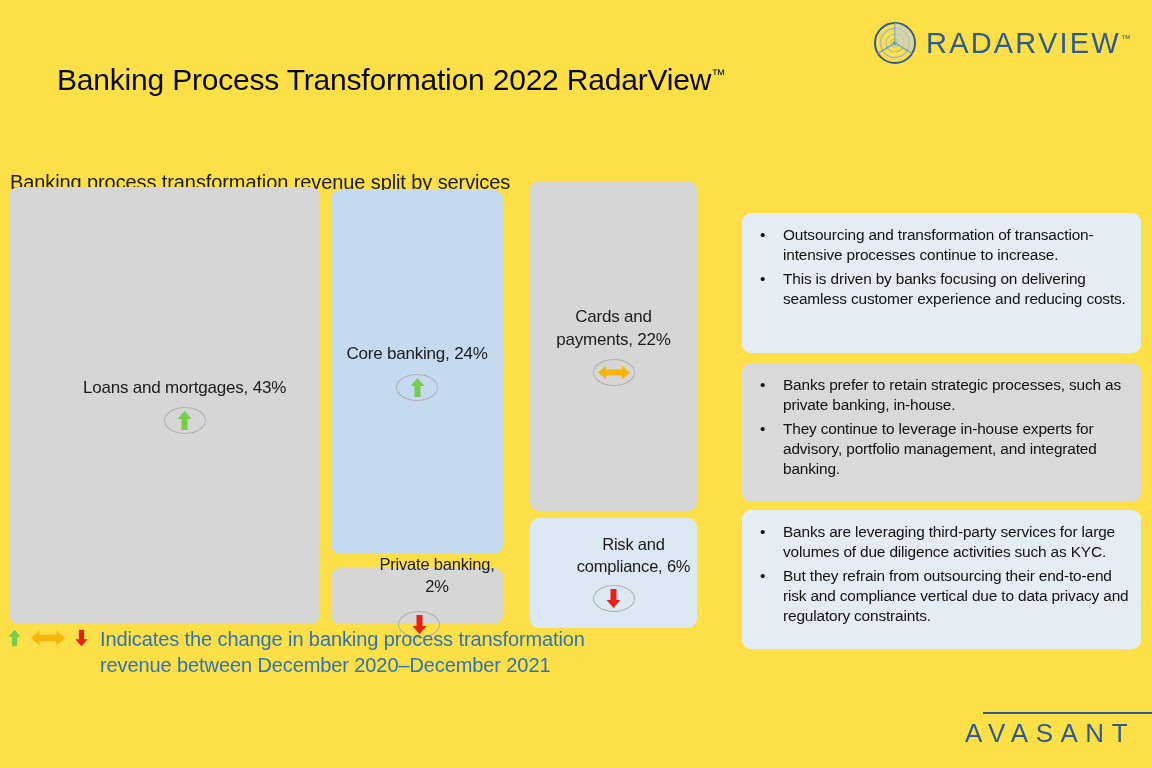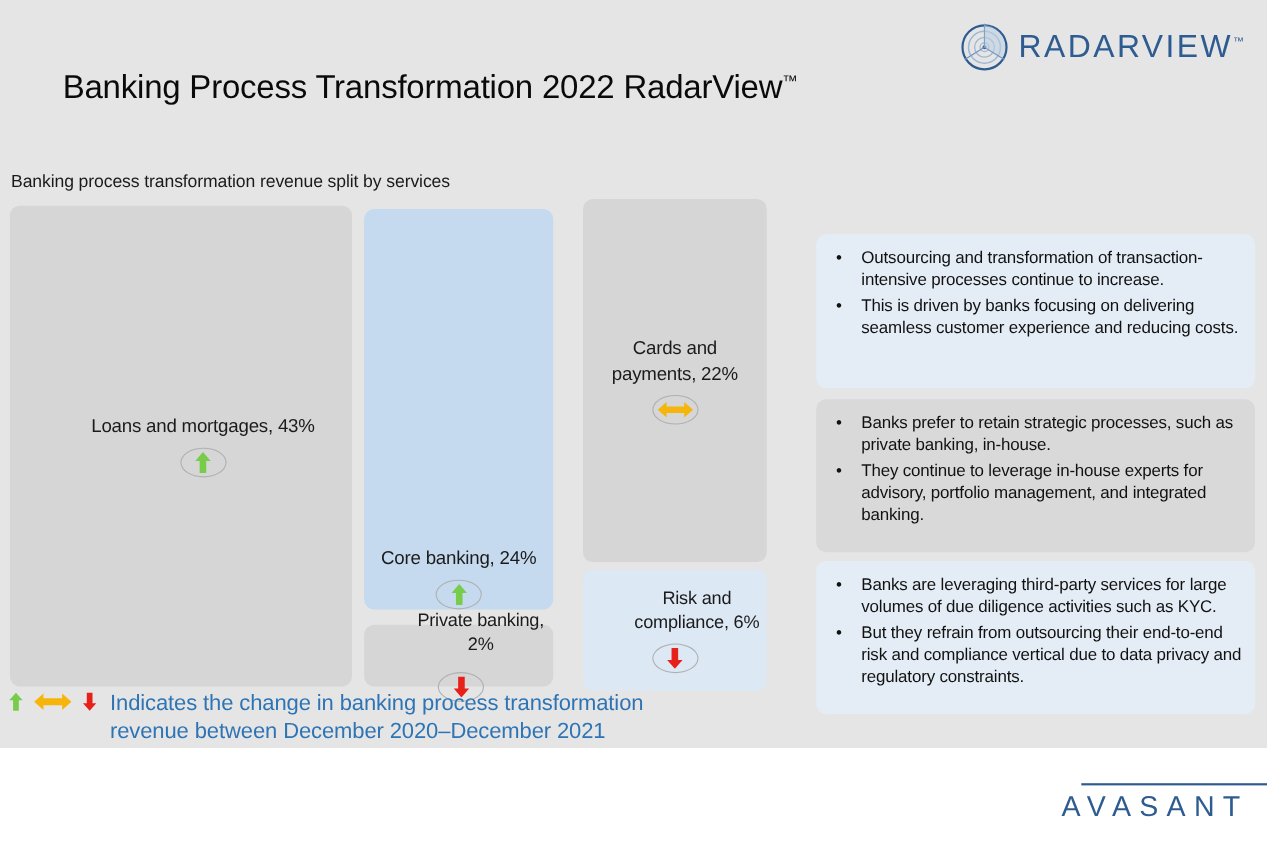--- a/index.html
+++ b/index.html
@@ -2,21 +2,21 @@
 <html><head>
 <meta charset="utf-8">
 <style>
   * { box-sizing: border-box; margin: 0; padding: 0; }
   html, body {
     width: 1152px; height: 768px;
     background: #ffffff;
     font-family: "Liberation Sans", sans-serif;
     overflow: hidden;
   }
-  .page { position: relative; width: 1152px; height: 680px; background:#e5e5e5; }
+  .page { position: relative; width: 1152px; height: 768px; background:#fde047; }
 
   
   .radarview-logo {
     position: absolute; left: 872px; top: 20px;
     display: flex; align-items: center; gap: 8px;
   }
   .radarview-mark { width: 46px; height: 46px; flex: 0 0 auto; }
   .radarview-word {
     font-size: 29px; letter-spacing: 2.2px;
     color: #2E5C91; font-weight: 400;
@@ -25,22 +25,22 @@
 
   .deck-title {
     position: absolute; left: 57px; top: 63px;
     font-size: 30px; color: #0a0a0a; font-weight: 400;
     letter-spacing: -0.2px; white-space: nowrap;
   }
   .deck-title .tm { font-size: 14px; vertical-align: super; }
 
   
   .chart-subtitle {
-    position: absolute; left: 10px; top: 157px;
-    font-size: 16px; color: #1a1a1a; letter-spacing: -0.1px;
+    position: absolute; left: 10px; top: 171px;
+    font-size: 20px; color: #1a1a1a; letter-spacing: -0.1px;
     white-space: nowrap;
   }
 
   
   .treemap { position: absolute; left: 0; top: 0; }
   .tile {
     position: absolute;
     border-radius: 9px;
     display: flex; flex-direction: column;
     align-items: center; justify-content: center;
@@ -57,21 +57,21 @@
   .arrow-badge {
     width: 42px; height: 27px; border-radius: 50%;
     border: 1px solid #b0b0b0;
     display: inline-flex; align-items: center; justify-content: center;
     margin-top: 8px; flex: 0 0 auto; background: transparent;
   }
   .arrow-badge svg { display: block; }
 
   
   #tile-loans   { left: 9px;   top: 187px; width: 311px; height: 437px; background:#D6D6D6;padding-left:40px; }
-  #tile-core    { left: 331px; top: 190px; width: 172px; height: 364px; background:#C5DAEF;justify-content:flex-end; }
+  #tile-core    { left: 331px; top: 190px; width: 172px; height: 364px; background:#C5DAEF; }
   #tile-private { left: 331px; top: 568px; width: 172px; height: 56px;  background:#D6D6D6; }
   #tile-cards   { left: 530px; top: 181px; width: 167px; height: 330px; background:#D6D6D6; }
   #tile-risk    { left: 530px; top: 518px; width: 167px; height: 110px; background:#DCE8F4; }
 
   #tile-loans   .tile-label { margin-top: 0; }
   #tile-private { flex-direction: column; justify-content: center; padding: 0 4px; }
   #tile-private .tile-label { padding:0; }
   #tile-private .arrow-badge { margin-top: 14px; margin-left: 4px; }
 
   

